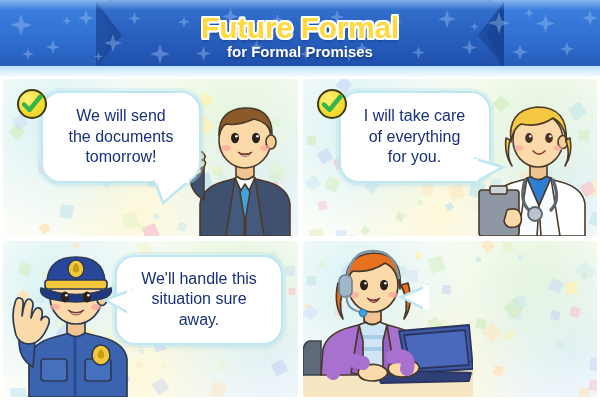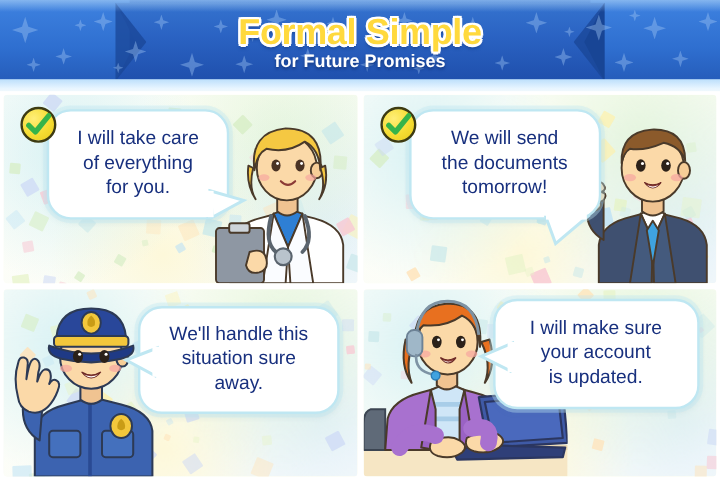--- a/index.html
+++ b/index.html
@@ -160,27 +160,132 @@
         <div class="spark" style="left: 62px; top: 16px; width: 10px; height: 10px;"></div>
         <div class="spark" style="left: 94px; top: 52px; width: 9px; height: 9px;"></div>
         <div class="spark" style="left: 206px; top: 26px; width: 9px; height: 9px;"></div>
         <div class="spark" style="left: 344px; top: 52px; width: 10px; height: 10px;"></div>
         <div class="spark" style="left: 470px; top: 22px; width: 9px; height: 9px;"></div>
         <div class="spark" style="left: 524px; top: 8px; width: 10px; height: 10px;"></div>
       </div>
     <div class="glowtop"></div>
 
     <div class="title-wrap">
-      <div class="title">Formal Simple</div>
-      <div class="subtitle">for Future Promises</div>
+      <div class="title">Future Formal</div>
+      <div class="subtitle">for Formal Promises</div>
     </div>
   </div>
   <div class="banner-bottom-glow"></div>
 
   <div class="grid">
+
+    <div class="panel">
+      <div class="confettiwash"></div>
+      <div class="cfbox">
+          <div class="cf" style="width: 14.1381px; height: 14.1381px; left: 15.2118%; top: 19.2655%; background: rgb(255, 226, 184); opacity: 0.67; transform: rotate(17deg);"></div>
+          <div class="cf" style="width: 5.47283px; height: 5.47283px; left: 70.9%; top: 90.9556%; background: rgb(191, 226, 245); opacity: 0.61; transform: rotate(89deg);"></div>
+          <div class="cf" style="width: 13.6544px; height: 13.6544px; left: 47.9628%; top: 93.059%; background: rgb(248, 201, 212); opacity: 0.84; transform: rotate(67deg);"></div>
+          <div class="cf" style="width: 11.1649px; height: 11.1649px; left: 48.8577%; top: 60.528%; background: rgb(215, 238, 198); opacity: 0.75; transform: rotate(67deg);"></div>
+          <div class="cf" style="width: 4.31652px; height: 4.31652px; left: 96.3303%; top: 84.7834%; background: rgb(255, 240, 168); opacity: 0.57; transform: rotate(36deg);"></div>
+          <div class="cf" style="width: 10.9002px; height: 10.9002px; left: 32.1067%; top: 13.5013%; background: rgb(248, 201, 212); opacity: 0.53; transform: rotate(43deg);"></div>
+          <div class="cf" style="width: 10.2818px; height: 10.2818px; left: 45.1796%; top: 24.5435%; background: rgb(205, 217, 245); opacity: 0.55; transform: rotate(45deg);"></div>
+          <div class="cf" style="width: 9.03231px; height: 9.03231px; left: 12.6271%; top: 92.4312%; background: rgb(255, 226, 184); opacity: 0.8; transform: rotate(60deg);"></div>
+          <div class="cf" style="width: 11.4687px; height: 11.4687px; left: 27.367%; top: 52.581%; background: rgb(191, 226, 245); opacity: 0.5; transform: rotate(13deg);"></div>
+          <div class="cf" style="width: 14.2223px; height: 14.2223px; left: 27.2694%; top: 21.4975%; background: rgb(191, 226, 245); opacity: 0.81; transform: rotate(0deg);"></div>
+          <div class="cf" style="width: 12.5279px; height: 12.5279px; left: 19.2328%; top: 80.6284%; background: rgb(201, 232, 234); opacity: 0.71; transform: rotate(8deg);"></div>
+          <div class="cf" style="width: 13.8791px; height: 13.8791px; left: 89.2436%; top: 66.1667%; background: rgb(248, 201, 212); opacity: 0.82; transform: rotate(69deg);"></div>
+          <div class="cf" style="width: 15.4675px; height: 15.4675px; left: 65.4096%; top: 25.1902%; background: rgb(255, 240, 168); opacity: 0.64; transform: rotate(49deg);"></div>
+          <div class="cf" style="width: 9.4242px; height: 9.4242px; left: 49.0447%; top: 42.8852%; background: rgb(255, 226, 184); opacity: 0.6; transform: rotate(87deg);"></div>
+          <div class="cf" style="width: 6.6803px; height: 6.6803px; left: 46.0206%; top: 91.736%; background: rgb(230, 243, 200); opacity: 0.42; transform: rotate(70deg);"></div>
+          <div class="cf" style="width: 13.4914px; height: 13.4914px; left: 44.7984%; top: 54.4589%; background: rgb(205, 217, 245); opacity: 0.75; transform: rotate(29deg);"></div>
+          <div class="cf" style="width: 10.6536px; height: 10.6536px; left: 20.1299%; top: 34.928%; background: rgb(191, 226, 245); opacity: 0.54; transform: rotate(10deg);"></div>
+          <div class="cf" style="width: 7.99375px; height: 7.99375px; left: 33.5788%; top: 63.759%; background: rgb(201, 232, 234); opacity: 0.54; transform: rotate(32deg);"></div>
+          <div class="cf" style="width: 7.83265px; height: 7.83265px; left: 49.302%; top: 64.0167%; background: rgb(201, 232, 234); opacity: 0.85; transform: rotate(19deg);"></div>
+          <div class="cf" style="width: 8.6923px; height: 8.6923px; left: 90.8617%; top: 60.3178%; background: rgb(201, 232, 234); opacity: 0.51; transform: rotate(62deg);"></div>
+          <div class="cf" style="width: 8.41833px; height: 8.41833px; left: 59.4785%; top: 91.7431%; background: rgb(201, 232, 234); opacity: 0.52; transform: rotate(15deg);"></div>
+          <div class="cf" style="width: 8.26341px; height: 8.26341px; left: 91.5256%; top: 90.7688%; background: rgb(230, 243, 200); opacity: 0.74; transform: rotate(15deg);"></div>
+          <div class="cf" style="width: 15.7243px; height: 15.7243px; left: 90.2671%; top: 54.7868%; background: rgb(230, 243, 200); opacity: 0.43; transform: rotate(8deg);"></div>
+          <div class="cf" style="width: 8.14803px; height: 8.14803px; left: 91.4797%; top: 25.2775%; background: rgb(215, 238, 198); opacity: 0.38; transform: rotate(82deg);"></div>
+          <div class="cf" style="width: 9.65957px; height: 9.65957px; left: 71.3062%; top: 55.2993%; background: rgb(230, 243, 200); opacity: 0.83; transform: rotate(8deg);"></div>
+          <div class="cf" style="width: 7.83353px; height: 7.83353px; left: 72.965%; top: 59.8164%; background: rgb(201, 232, 234); opacity: 0.36; transform: rotate(16deg);"></div>
+          <div class="cf" style="width: 12.2388px; height: 12.2388px; left: 2.57198%; top: 29.7539%; background: rgb(215, 238, 198); opacity: 0.77; transform: rotate(43deg);"></div>
+          <div class="cf" style="width: 5.2523px; height: 5.2523px; left: 51.2012%; top: 86.4844%; background: rgb(201, 232, 234); opacity: 0.55; transform: rotate(72deg);"></div>
+          <div class="cf" style="width: 11.0525px; height: 11.0525px; left: 67.2166%; top: 9.69962%; background: rgb(255, 240, 168); opacity: 0.67; transform: rotate(30deg);"></div>
+          <div class="cf" style="width: 4.75151px; height: 4.75151px; left: 93.8436%; top: 83.1487%; background: rgb(248, 201, 212); opacity: 0.44; transform: rotate(54deg);"></div>
+          <div class="cf" style="width: 15.2741px; height: 15.2741px; left: 65.5065%; top: 60.6635%; background: rgb(191, 226, 245); opacity: 0.81; transform: rotate(76deg);"></div>
+          <div class="cf" style="width: 13.3688px; height: 13.3688px; left: 79.6916%; top: 45.5503%; background: rgb(205, 217, 245); opacity: 0.57; transform: rotate(58deg);"></div>
+          <div class="cf" style="width: 13.167px; height: 13.167px; left: 16.9171%; top: 58.1523%; background: rgb(255, 226, 184); opacity: 0.81; transform: rotate(1deg);"></div>
+          <div class="cf" style="width: 12.3235px; height: 12.3235px; left: 3.85931%; top: 23.8997%; background: rgb(205, 217, 245); opacity: 0.47; transform: rotate(56deg);"></div>
+          <div class="cf" style="width: 5.74127px; height: 5.74127px; left: 87.5236%; top: 26.4417%; background: rgb(255, 226, 184); opacity: 0.68; transform: rotate(51deg);"></div>
+          <div class="cf" style="width: 12.156px; height: 12.156px; left: 11.9101%; top: 53.07%; background: rgb(248, 201, 212); opacity: 0.47; transform: rotate(89deg);"></div>
+          <div class="cf" style="width: 4.05934px; height: 4.05934px; left: 84.8856%; top: 81.069%; background: rgb(255, 226, 184); opacity: 0.83; transform: rotate(68deg);"></div>
+          <div class="cf" style="width: 14.5374px; height: 14.5374px; left: 43.2505%; top: 34.3016%; background: rgb(215, 238, 198); opacity: 0.48; transform: rotate(24deg);"></div>
+          <div class="cf" style="width: 7.9904px; height: 7.9904px; left: 16.0497%; top: 61.8219%; background: rgb(230, 243, 200); opacity: 0.49; transform: rotate(3deg);"></div>
+          <div class="cf" style="width: 13.767px; height: 13.767px; left: 67.4094%; top: 76.6457%; background: rgb(255, 226, 184); opacity: 0.8; transform: rotate(51deg);"></div>
+          <div class="cf" style="width: 11.3215px; height: 11.3215px; left: 77.0628%; top: 50.0064%; background: rgb(248, 201, 212); opacity: 0.37; transform: rotate(31deg);"></div>
+          <div class="cf" style="width: 5.60859px; height: 5.60859px; left: 48.8049%; top: 13.5204%; background: rgb(248, 201, 212); opacity: 0.84; transform: rotate(11deg);"></div>
+          <div class="cf" style="width: 15.1709px; height: 15.1709px; left: 40.6441%; top: 85.6981%; background: rgb(230, 243, 200); opacity: 0.6; transform: rotate(77deg);"></div>
+          <div class="cf" style="width: 4.44673px; height: 4.44673px; left: 46.8414%; top: 59.3552%; background: rgb(230, 243, 200); opacity: 0.82; transform: rotate(14deg);"></div>
+          <div class="cf" style="width: 8.04005px; height: 8.04005px; left: 40.6418%; top: 10.1845%; background: rgb(248, 201, 212); opacity: 0.79; transform: rotate(21deg);"></div>
+          <div class="cf" style="width: 9.7822px; height: 9.7822px; left: 27.8766%; top: 45.2799%; background: rgb(255, 240, 168); opacity: 0.68; transform: rotate(57deg);"></div>
+        </div>
+
+      <svg class="char" style="right:-4px;bottom:0;width:120px;height:140px" viewBox="0 0 120 140">
+        <g stroke="#4a3a2a" stroke-width="1.6" stroke-linejoin="round">
+
+          <path d="M18 140 L18 108 Q20 92 40 86 L62 80 L86 86 Q106 92 108 108 L108 140 Z" fill="#3f5070"></path>
+
+          <path d="M53 82 L63 104 L73 82 L63 78 Z" fill="#ffffff"></path>
+          <path d="M53 82 L44 140 L62 140 L63 104 Z" fill="#445a7d"></path>
+          <path d="M73 82 L82 140 L64 140 L63 104 Z" fill="#445a7d"></path>
+
+          <path d="M63 88 L58 96 L63 126 L68 96 Z" fill="#3fa3e0"></path>
+
+          <path d="M54 66 h18 v14 q-9 7 -18 0 z" fill="#f0c391"></path>
+
+          <ellipse cx="63" cy="44" rx="26" ry="28" fill="#fbd9a8"></ellipse>
+
+          <ellipse cx="89" cy="46" rx="5" ry="7" fill="#f6cd97"></ellipse>
+
+          <path d="M37 40 Q36 14 62 12 Q90 11 90 38 Q86 26 72 23 Q56 30 44 28 Q39 31 37 40 Z" fill="#8b5a2b"></path>
+        </g>
+
+        <ellipse cx="53" cy="42" rx="4" ry="5.2" fill="#2b2119"></ellipse>
+        <ellipse cx="74" cy="42" rx="4" ry="5.2" fill="#2b2119"></ellipse>
+        <circle cx="54.4" cy="40.2" r="1.3" fill="#fff"></circle>
+        <circle cx="75.4" cy="40.2" r="1.3" fill="#fff"></circle>
+        <ellipse cx="44" cy="52" rx="5" ry="3" fill="#f7a8a0" opacity=".75"></ellipse>
+        <ellipse cx="83" cy="52" rx="5" ry="3" fill="#f7a8a0" opacity=".75"></ellipse>
+        <path d="M56 56 q7 9 14 0 q-7 4 -14 0 z" fill="#8c3b36" stroke="#6d2b27" stroke-width="1"></path>
+        <path d="M58 58 q5 3 10 0 q-5 5 -10 0 z" fill="#ffffff"></path>
+
+        <g stroke="#4a3a2a" stroke-width="1.6" stroke-linejoin="round">
+          <path d="M22 104 Q8 96 8 80 L8 64 q0 -6 7 -6 q7 0 7 6 L22 78 Z" fill="#3f5070"></path>
+          <path d="M6 62 q-2 -12 3 -22 q2 -5 5 -1 q2 3 0 8 l-2 9 q8 -2 10 2 q3 4 -2 6 q5 1 3 5 q-1 3 -5 3 q3 2 1 5 q-2 3 -8 2 q-8 -1 -9 -8 z" fill="#fbd9a8"></path>
+        </g>
+      </svg>
+
+      <div class="bubble" style="left:38px;top:12px;width:160px;height:92px;">
+        <div class="txt">We will send
+the documents
+tomorrow!</div>
+      </div>
+
+      <svg style="position:absolute;left:150px;top:100px;width:40px;height:26px" viewBox="0 0 40 26">
+        <path d="M2 2 L36 2 L10 24 Z" fill="#ffffff" stroke="#bfe7f2" stroke-width="2.5"></path>
+        <rect x="2" y="0" width="34" height="4" fill="#ffffff"></rect>
+      </svg>
+
+      <div class="badge" style="left:14px;top:10px;">
+        <div class="circ"></div>
+        <svg class="chk" viewBox="0 0 22 22">
+          <path d="M3 11.5 L8.5 17 L19.5 3.5" fill="none" stroke="#35b44a" stroke-width="4.4" stroke-linecap="round" stroke-linejoin="round"></path>
+        </svg>
+      </div>
+    </div>
 
     <div class="panel">
       <div class="confettiwash"></div>
       <div class="cfbox">
           <div class="cf" style="width: 11.8798px; height: 11.8798px; left: 5.4754%; top: 45.2691%; background: rgb(205, 217, 245); opacity: 0.75; transform: rotate(60deg);"></div>
           <div class="cf" style="width: 5.45422px; height: 5.45422px; left: 38.9524%; top: 77.5024%; background: rgb(215, 238, 198); opacity: 0.5; transform: rotate(79deg);"></div>
           <div class="cf" style="width: 12.3032px; height: 12.3032px; left: 38.3118%; top: 50.1387%; background: rgb(248, 201, 212); opacity: 0.51; transform: rotate(7deg);"></div>
           <div class="cf" style="width: 12.4463px; height: 12.4463px; left: 65.4248%; top: 11.8335%; background: rgb(215, 238, 198); opacity: 0.8; transform: rotate(46deg);"></div>
           <div class="cf" style="width: 10.8587px; height: 10.8587px; left: 93.4577%; top: 32.4272%; background: rgb(215, 238, 198); opacity: 0.57; transform: rotate(5deg);"></div>
           <div class="cf" style="width: 15.6245px; height: 15.6245px; left: 96.8854%; top: 65.4307%; background: rgb(255, 240, 168); opacity: 0.47; transform: rotate(28deg);"></div>
@@ -278,125 +383,20 @@
         <div class="circ"></div>
         <svg class="chk" viewBox="0 0 22 22">
           <path d="M3 11.5 L8.5 17 L19.5 3.5" fill="none" stroke="#35b44a" stroke-width="4.4" stroke-linecap="round" stroke-linejoin="round"></path>
         </svg>
       </div>
     </div>
 
     <div class="panel">
       <div class="confettiwash"></div>
       <div class="cfbox">
-          <div class="cf" style="width: 14.1381px; height: 14.1381px; left: 15.2118%; top: 19.2655%; background: rgb(255, 226, 184); opacity: 0.67; transform: rotate(17deg);"></div>
-          <div class="cf" style="width: 5.47283px; height: 5.47283px; left: 70.9%; top: 90.9556%; background: rgb(191, 226, 245); opacity: 0.61; transform: rotate(89deg);"></div>
-          <div class="cf" style="width: 13.6544px; height: 13.6544px; left: 47.9628%; top: 93.059%; background: rgb(248, 201, 212); opacity: 0.84; transform: rotate(67deg);"></div>
-          <div class="cf" style="width: 11.1649px; height: 11.1649px; left: 48.8577%; top: 60.528%; background: rgb(215, 238, 198); opacity: 0.75; transform: rotate(67deg);"></div>
-          <div class="cf" style="width: 4.31652px; height: 4.31652px; left: 96.3303%; top: 84.7834%; background: rgb(255, 240, 168); opacity: 0.57; transform: rotate(36deg);"></div>
-          <div class="cf" style="width: 10.9002px; height: 10.9002px; left: 32.1067%; top: 13.5013%; background: rgb(248, 201, 212); opacity: 0.53; transform: rotate(43deg);"></div>
-          <div class="cf" style="width: 10.2818px; height: 10.2818px; left: 45.1796%; top: 24.5435%; background: rgb(205, 217, 245); opacity: 0.55; transform: rotate(45deg);"></div>
-          <div class="cf" style="width: 9.03231px; height: 9.03231px; left: 12.6271%; top: 92.4312%; background: rgb(255, 226, 184); opacity: 0.8; transform: rotate(60deg);"></div>
-          <div class="cf" style="width: 11.4687px; height: 11.4687px; left: 27.367%; top: 52.581%; background: rgb(191, 226, 245); opacity: 0.5; transform: rotate(13deg);"></div>
-          <div class="cf" style="width: 14.2223px; height: 14.2223px; left: 27.2694%; top: 21.4975%; background: rgb(191, 226, 245); opacity: 0.81; transform: rotate(0deg);"></div>
-          <div class="cf" style="width: 12.5279px; height: 12.5279px; left: 19.2328%; top: 80.6284%; background: rgb(201, 232, 234); opacity: 0.71; transform: rotate(8deg);"></div>
-          <div class="cf" style="width: 13.8791px; height: 13.8791px; left: 89.2436%; top: 66.1667%; background: rgb(248, 201, 212); opacity: 0.82; transform: rotate(69deg);"></div>
-          <div class="cf" style="width: 15.4675px; height: 15.4675px; left: 65.4096%; top: 25.1902%; background: rgb(255, 240, 168); opacity: 0.64; transform: rotate(49deg);"></div>
-          <div class="cf" style="width: 9.4242px; height: 9.4242px; left: 49.0447%; top: 42.8852%; background: rgb(255, 226, 184); opacity: 0.6; transform: rotate(87deg);"></div>
-          <div class="cf" style="width: 6.6803px; height: 6.6803px; left: 46.0206%; top: 91.736%; background: rgb(230, 243, 200); opacity: 0.42; transform: rotate(70deg);"></div>
-          <div class="cf" style="width: 13.4914px; height: 13.4914px; left: 44.7984%; top: 54.4589%; background: rgb(205, 217, 245); opacity: 0.75; transform: rotate(29deg);"></div>
-          <div class="cf" style="width: 10.6536px; height: 10.6536px; left: 20.1299%; top: 34.928%; background: rgb(191, 226, 245); opacity: 0.54; transform: rotate(10deg);"></div>
-          <div class="cf" style="width: 7.99375px; height: 7.99375px; left: 33.5788%; top: 63.759%; background: rgb(201, 232, 234); opacity: 0.54; transform: rotate(32deg);"></div>
-          <div class="cf" style="width: 7.83265px; height: 7.83265px; left: 49.302%; top: 64.0167%; background: rgb(201, 232, 234); opacity: 0.85; transform: rotate(19deg);"></div>
-          <div class="cf" style="width: 8.6923px; height: 8.6923px; left: 90.8617%; top: 60.3178%; background: rgb(201, 232, 234); opacity: 0.51; transform: rotate(62deg);"></div>
-          <div class="cf" style="width: 8.41833px; height: 8.41833px; left: 59.4785%; top: 91.7431%; background: rgb(201, 232, 234); opacity: 0.52; transform: rotate(15deg);"></div>
-          <div class="cf" style="width: 8.26341px; height: 8.26341px; left: 91.5256%; top: 90.7688%; background: rgb(230, 243, 200); opacity: 0.74; transform: rotate(15deg);"></div>
-          <div class="cf" style="width: 15.7243px; height: 15.7243px; left: 90.2671%; top: 54.7868%; background: rgb(230, 243, 200); opacity: 0.43; transform: rotate(8deg);"></div>
-          <div class="cf" style="width: 8.14803px; height: 8.14803px; left: 91.4797%; top: 25.2775%; background: rgb(215, 238, 198); opacity: 0.38; transform: rotate(82deg);"></div>
-          <div class="cf" style="width: 9.65957px; height: 9.65957px; left: 71.3062%; top: 55.2993%; background: rgb(230, 243, 200); opacity: 0.83; transform: rotate(8deg);"></div>
-          <div class="cf" style="width: 7.83353px; height: 7.83353px; left: 72.965%; top: 59.8164%; background: rgb(201, 232, 234); opacity: 0.36; transform: rotate(16deg);"></div>
-          <div class="cf" style="width: 12.2388px; height: 12.2388px; left: 2.57198%; top: 29.7539%; background: rgb(215, 238, 198); opacity: 0.77; transform: rotate(43deg);"></div>
-          <div class="cf" style="width: 5.2523px; height: 5.2523px; left: 51.2012%; top: 86.4844%; background: rgb(201, 232, 234); opacity: 0.55; transform: rotate(72deg);"></div>
-          <div class="cf" style="width: 11.0525px; height: 11.0525px; left: 67.2166%; top: 9.69962%; background: rgb(255, 240, 168); opacity: 0.67; transform: rotate(30deg);"></div>
-          <div class="cf" style="width: 4.75151px; height: 4.75151px; left: 93.8436%; top: 83.1487%; background: rgb(248, 201, 212); opacity: 0.44; transform: rotate(54deg);"></div>
-          <div class="cf" style="width: 15.2741px; height: 15.2741px; left: 65.5065%; top: 60.6635%; background: rgb(191, 226, 245); opacity: 0.81; transform: rotate(76deg);"></div>
-          <div class="cf" style="width: 13.3688px; height: 13.3688px; left: 79.6916%; top: 45.5503%; background: rgb(205, 217, 245); opacity: 0.57; transform: rotate(58deg);"></div>
-          <div class="cf" style="width: 13.167px; height: 13.167px; left: 16.9171%; top: 58.1523%; background: rgb(255, 226, 184); opacity: 0.81; transform: rotate(1deg);"></div>
-          <div class="cf" style="width: 12.3235px; height: 12.3235px; left: 3.85931%; top: 23.8997%; background: rgb(205, 217, 245); opacity: 0.47; transform: rotate(56deg);"></div>
-          <div class="cf" style="width: 5.74127px; height: 5.74127px; left: 87.5236%; top: 26.4417%; background: rgb(255, 226, 184); opacity: 0.68; transform: rotate(51deg);"></div>
-          <div class="cf" style="width: 12.156px; height: 12.156px; left: 11.9101%; top: 53.07%; background: rgb(248, 201, 212); opacity: 0.47; transform: rotate(89deg);"></div>
-          <div class="cf" style="width: 4.05934px; height: 4.05934px; left: 84.8856%; top: 81.069%; background: rgb(255, 226, 184); opacity: 0.83; transform: rotate(68deg);"></div>
-          <div class="cf" style="width: 14.5374px; height: 14.5374px; left: 43.2505%; top: 34.3016%; background: rgb(215, 238, 198); opacity: 0.48; transform: rotate(24deg);"></div>
-          <div class="cf" style="width: 7.9904px; height: 7.9904px; left: 16.0497%; top: 61.8219%; background: rgb(230, 243, 200); opacity: 0.49; transform: rotate(3deg);"></div>
-          <div class="cf" style="width: 13.767px; height: 13.767px; left: 67.4094%; top: 76.6457%; background: rgb(255, 226, 184); opacity: 0.8; transform: rotate(51deg);"></div>
-          <div class="cf" style="width: 11.3215px; height: 11.3215px; left: 77.0628%; top: 50.0064%; background: rgb(248, 201, 212); opacity: 0.37; transform: rotate(31deg);"></div>
-          <div class="cf" style="width: 5.60859px; height: 5.60859px; left: 48.8049%; top: 13.5204%; background: rgb(248, 201, 212); opacity: 0.84; transform: rotate(11deg);"></div>
-          <div class="cf" style="width: 15.1709px; height: 15.1709px; left: 40.6441%; top: 85.6981%; background: rgb(230, 243, 200); opacity: 0.6; transform: rotate(77deg);"></div>
-          <div class="cf" style="width: 4.44673px; height: 4.44673px; left: 46.8414%; top: 59.3552%; background: rgb(230, 243, 200); opacity: 0.82; transform: rotate(14deg);"></div>
-          <div class="cf" style="width: 8.04005px; height: 8.04005px; left: 40.6418%; top: 10.1845%; background: rgb(248, 201, 212); opacity: 0.79; transform: rotate(21deg);"></div>
-          <div class="cf" style="width: 9.7822px; height: 9.7822px; left: 27.8766%; top: 45.2799%; background: rgb(255, 240, 168); opacity: 0.68; transform: rotate(57deg);"></div>
-        </div>
-
-      <svg class="char" style="right:-4px;bottom:0;width:120px;height:140px" viewBox="0 0 120 140">
-        <g stroke="#4a3a2a" stroke-width="1.6" stroke-linejoin="round">
-
-          <path d="M18 140 L18 108 Q20 92 40 86 L62 80 L86 86 Q106 92 108 108 L108 140 Z" fill="#3f5070"></path>
-
-          <path d="M53 82 L63 104 L73 82 L63 78 Z" fill="#ffffff"></path>
-          <path d="M53 82 L44 140 L62 140 L63 104 Z" fill="#445a7d"></path>
-          <path d="M73 82 L82 140 L64 140 L63 104 Z" fill="#445a7d"></path>
-
-          <path d="M63 88 L58 96 L63 126 L68 96 Z" fill="#3fa3e0"></path>
-
-          <path d="M54 66 h18 v14 q-9 7 -18 0 z" fill="#f0c391"></path>
-
-          <ellipse cx="63" cy="44" rx="26" ry="28" fill="#fbd9a8"></ellipse>
-
-          <ellipse cx="89" cy="46" rx="5" ry="7" fill="#f6cd97"></ellipse>
-
-          <path d="M37 40 Q36 14 62 12 Q90 11 90 38 Q86 26 72 23 Q56 30 44 28 Q39 31 37 40 Z" fill="#8b5a2b"></path>
-        </g>
-
-        <ellipse cx="53" cy="42" rx="4" ry="5.2" fill="#2b2119"></ellipse>
-        <ellipse cx="74" cy="42" rx="4" ry="5.2" fill="#2b2119"></ellipse>
-        <circle cx="54.4" cy="40.2" r="1.3" fill="#fff"></circle>
-        <circle cx="75.4" cy="40.2" r="1.3" fill="#fff"></circle>
-        <ellipse cx="44" cy="52" rx="5" ry="3" fill="#f7a8a0" opacity=".75"></ellipse>
-        <ellipse cx="83" cy="52" rx="5" ry="3" fill="#f7a8a0" opacity=".75"></ellipse>
-        <path d="M56 56 q7 9 14 0 q-7 4 -14 0 z" fill="#8c3b36" stroke="#6d2b27" stroke-width="1"></path>
-        <path d="M58 58 q5 3 10 0 q-5 5 -10 0 z" fill="#ffffff"></path>
-
-        <g stroke="#4a3a2a" stroke-width="1.6" stroke-linejoin="round">
-          <path d="M22 104 Q8 96 8 80 L8 64 q0 -6 7 -6 q7 0 7 6 L22 78 Z" fill="#3f5070"></path>
-          <path d="M6 62 q-2 -12 3 -22 q2 -5 5 -1 q2 3 0 8 l-2 9 q8 -2 10 2 q3 4 -2 6 q5 1 3 5 q-1 3 -5 3 q3 2 1 5 q-2 3 -8 2 q-8 -1 -9 -8 z" fill="#fbd9a8"></path>
-        </g>
-      </svg>
-
-      <div class="bubble" style="left:38px;top:12px;width:160px;height:92px;">
-        <div class="txt">We will send
-the documents
-tomorrow!</div>
-      </div>
-
-      <svg style="position:absolute;left:150px;top:100px;width:40px;height:26px" viewBox="0 0 40 26">
-        <path d="M2 2 L36 2 L10 24 Z" fill="#ffffff" stroke="#bfe7f2" stroke-width="2.5"></path>
-        <rect x="2" y="0" width="34" height="4" fill="#ffffff"></rect>
-      </svg>
-
-      <div class="badge" style="left:14px;top:10px;">
-        <div class="circ"></div>
-        <svg class="chk" viewBox="0 0 22 22">
-          <path d="M3 11.5 L8.5 17 L19.5 3.5" fill="none" stroke="#35b44a" stroke-width="4.4" stroke-linecap="round" stroke-linejoin="round"></path>
-        </svg>
-      </div>
-    </div>
-
-    <div class="panel">
-      <div class="confettiwash"></div>
-      <div class="cfbox">
           <div class="cf" style="width: 9.6215px; height: 9.6215px; left: 95.739%; top: 16.3459%; background: rgb(205, 217, 245); opacity: 0.46; transform: rotate(0deg);"></div>
           <div class="cf" style="width: 4.40982px; height: 4.40982px; left: 81.1245%; top: 39.3209%; background: rgb(191, 226, 245); opacity: 0.59; transform: rotate(64deg);"></div>
           <div class="cf" style="width: 12.7714px; height: 12.7714px; left: 7.40733%; top: 98.2444%; background: rgb(215, 238, 198); opacity: 0.51; transform: rotate(82deg);"></div>
           <div class="cf" style="width: 8.97865px; height: 8.97865px; left: 52.0635%; top: 30.4703%; background: rgb(230, 243, 200); opacity: 0.69; transform: rotate(21deg);"></div>
           <div class="cf" style="width: 5.41346px; height: 5.41346px; left: 53.6734%; top: 78.6164%; background: rgb(230, 243, 200); opacity: 0.43; transform: rotate(6deg);"></div>
           <div class="cf" style="width: 11.0594px; height: 11.0594px; left: 17.2031%; top: 37.4476%; background: rgb(230, 243, 200); opacity: 0.69; transform: rotate(43deg);"></div>
           <div class="cf" style="width: 11.1137px; height: 11.1137px; left: 51.3306%; top: 63.7823%; background: rgb(205, 217, 245); opacity: 0.66; transform: rotate(73deg);"></div>
           <div class="cf" style="width: 9.88334px; height: 9.88334px; left: 56.6311%; top: 32.3595%; background: rgb(201, 232, 234); opacity: 0.35; transform: rotate(46deg);"></div>
           <div class="cf" style="width: 13.0726px; height: 13.0726px; left: 51.3672%; top: 89.1703%; background: rgb(205, 217, 245); opacity: 0.53; transform: rotate(56deg);"></div>
           <div class="cf" style="width: 12.911px; height: 12.911px; left: 37.0878%; top: 27.3484%; background: rgb(191, 226, 245); opacity: 0.6; transform: rotate(64deg);"></div>
@@ -592,25 +592,20 @@
           <path d="M74 130 L104 126 L168 128 L166 136 L78 138 Z" fill="#2f3f78"></path>
         </g>
 
         <path d="M56 124 q14 -8 24 -2 q8 5 2 10 q-8 6 -20 3 q-9 -3 -6 -11 z" fill="#fbd9a8" stroke="#4a3a2a" stroke-width="1.6"></path>
         <path d="M86 120 q16 -9 26 -3 q8 5 1 11 q-9 6 -21 3 q-9 -3 -6 -11 z" fill="#fbd9a8" stroke="#4a3a2a" stroke-width="1.6"></path>
 
         <path d="M30 128 q10 -18 30 -10" fill="none" stroke="#a871cf" stroke-width="14" stroke-linecap="round"></path>
         <path d="M104 124 q4 -16 -14 -12" fill="none" stroke="#a871cf" stroke-width="14" stroke-linecap="round"></path>
       </svg>
 
-      <div class="bubble" style="left:108px;top:8px;width:172px;height:92px;">
-        <div class="txt">I will make sure
-your account
-is updated.</div>
-      </div>
       <svg style="position:absolute;left:92px;top:42px;width:34px;height:28px" viewBox="0 0 34 28">
         <path d="M32 3 L6 14 L30 26 Z" fill="#ffffff" stroke="#bfe7f2" stroke-width="2.5"></path>
         <rect x="28" y="2" width="6" height="25" fill="#ffffff"></rect>
       </svg>
     </div>
 
   </div>
 </div>
 
 </body></html>

